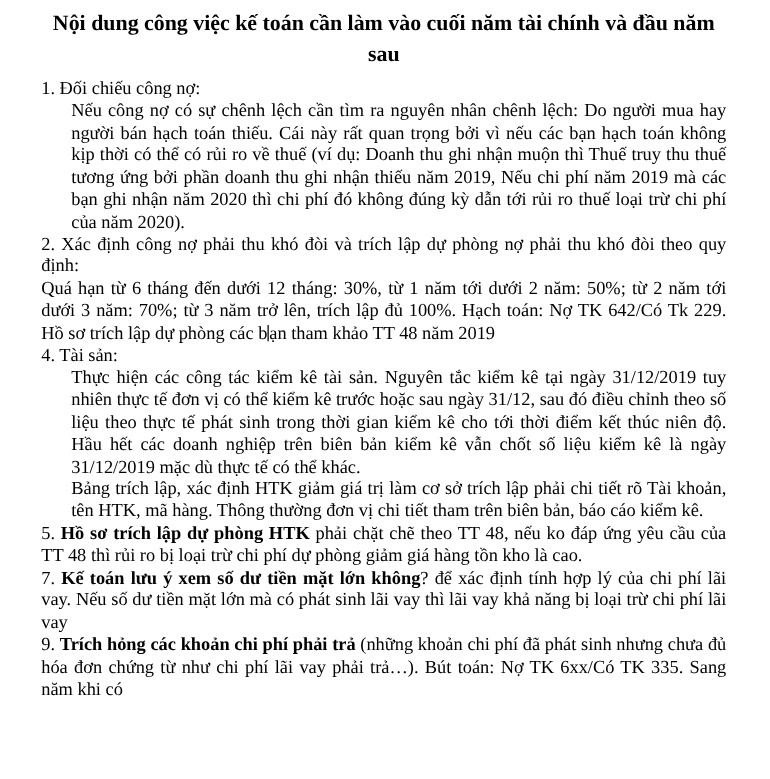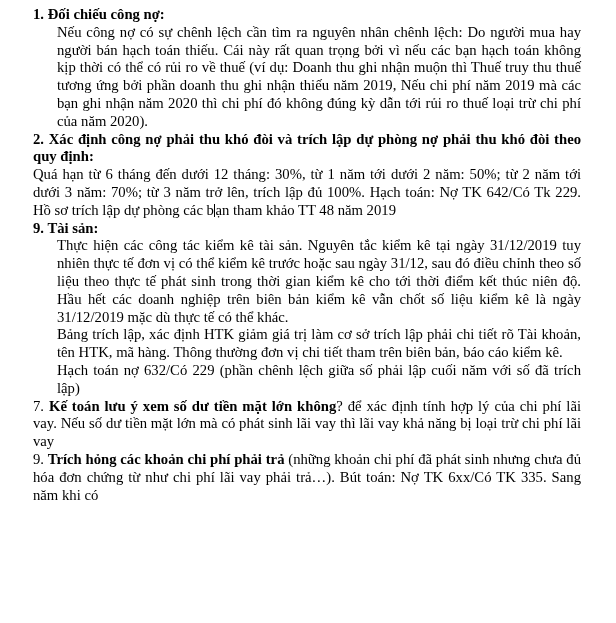--- a/index.html
+++ b/index.html
@@ -22,57 +22,61 @@
     font-size: 17.5px;
     line-height: 25px;
     margin-bottom: 7px;
   }
   .content {
     font-size: 14.7px;
     line-height: 17.8px;
     text-align: justify;
   }
   p.section { margin: 0; }
-  .hblock { display: block; font-weight: 700; }
+  .hblock { display: block; font-weight: 400; }
   .bblock { display: block; margin-left: 24px; }
   .num { font-weight: 400; }
   b { font-weight: 700; }
   .caret {
     display: inline-block;
     width: 1.5px;
     height: 13px;
     background: #000;
     vertical-align: -2px;
   }
 </style>
 </head>
 <body>
 
 <div class="doc">
 
+  <div class="title">
+    <div>Nội dung công việc kế toán cần làm vào cuối năm tài chính và đầu năm</div>
+    <div>sau</div>
+  </div>
 
   <div class="content">
 
     <p class="section">
         <b class="hblock">1. Đối chiếu công nợ:</b>
         <span class="bblock">Nếu công nợ có sự chênh lệch cần tìm ra nguyên nhân chênh lệch: Do người mua hay người bán hạch toán thiếu. Cái này rất quan trọng bởi vì nếu các bạn hạch toán không kịp thời có thể có rủi ro về thuế (ví dụ: Doanh thu ghi nhận muộn thì Thuế truy thu thuế tương ứng bởi phần doanh thu ghi nhận thiếu năm 2019, Nếu chi phí năm 2019 mà các bạn ghi nhận năm 2020 thì chi phí đó không đúng kỳ dẫn tới rủi ro thuế loại trừ chi phí của năm 2020).</span>
       </p>
 
     <p class="section"><b class="hblock">2. Xác định công nợ phải thu khó đòi và trích lập dự phòng nợ phải thu khó đòi theo quy định:</b><span>Quá hạn từ 6 tháng đến dưới 12 tháng: 30%, từ 1 năm tới dưới 2 năm: 50%; từ 2 năm tới dưới 3 năm: 70%; từ 3 năm trở lên, trích lập đủ 100%. Hạch toán: Nợ TK 642/Có Tk 229. Hồ sơ trích lập dự phòng các b</span><span class="caret"></span><span>ạn tham khảo TT 48 năm 2019</span></p>
 
     <p class="section">
-        <b class="hblock">9. Tài sản:</b>
+        <b class="hblock">4. Tài sản:</b>
         <span class="bblock">Thực hiện các công tác kiểm kê tài sản. Nguyên tắc kiểm kê tại ngày 31/12/2019 tuy nhiên thực tế đơn vị có thể kiểm kê trước hoặc sau ngày 31/12, sau đó điều chỉnh theo số liệu theo thực tế phát sinh trong thời gian kiểm kê cho tới thời điểm kết thúc niên độ. Hầu hết các doanh nghiệp trên biên bản kiểm kê vẫn chốt số liệu kiểm kê là ngày 31/12/2019 mặc dù thực tế có thể khác.</span>
       </p>
 
     <p class="section">
         <span class="bblock">Bảng trích lập, xác định HTK giảm giá trị làm cơ sở trích lập phải chi tiết rõ Tài khoản, tên HTK, mã hàng. Thông thường đơn vị chi tiết tham trên biên bản, báo cáo kiểm kê.</span>
-        <span class="bblock">Hạch toán nợ 632/Có 229 (phần chênh lệch giữa số phải lập cuối năm với số đã trích lập)</span>
       </p>
 
+    <p class="section"><span class="num">5. </span><b>Hồ sơ trích lập dự phòng HTK </b><span>phải chặt chẽ theo TT 48, nếu ko đáp ứng yêu cầu của TT 48 thì rủi ro bị loại trừ chi phí dự phòng giảm giá hàng tồn kho là cao.</span></p>
 
 
     <p class="section"><span class="num">7. </span><b>Kế toán lưu ý xem số dư tiền mặt lớn không</b><span>? để xác định tính hợp lý của chi phí lãi vay. Nếu số dư tiền mặt lớn mà có phát sinh lãi vay thì lãi vay khả năng bị loại trừ chi phí lãi vay</span></p>
 
 
     <p class="section"><span class="num">9. </span><b>Trích hỏng các khoản chi phí phải trả </b><span>(những khoản chi phí đã phát sinh nhưng chưa đủ hóa đơn chứng từ như chi phí lãi vay phải trả…). Bút toán: Nợ TK 6xx/Có TK 335. Sang năm khi có</span></p>
 
   </div>
 </div>
 

